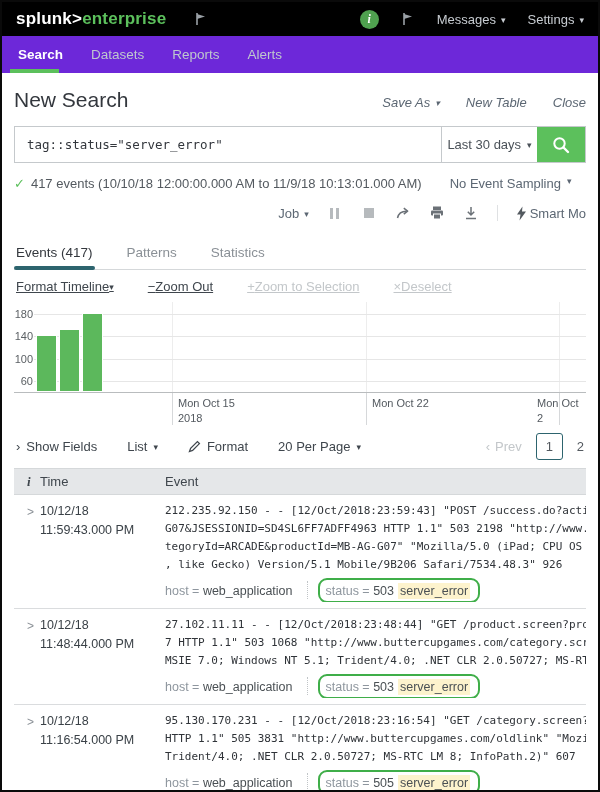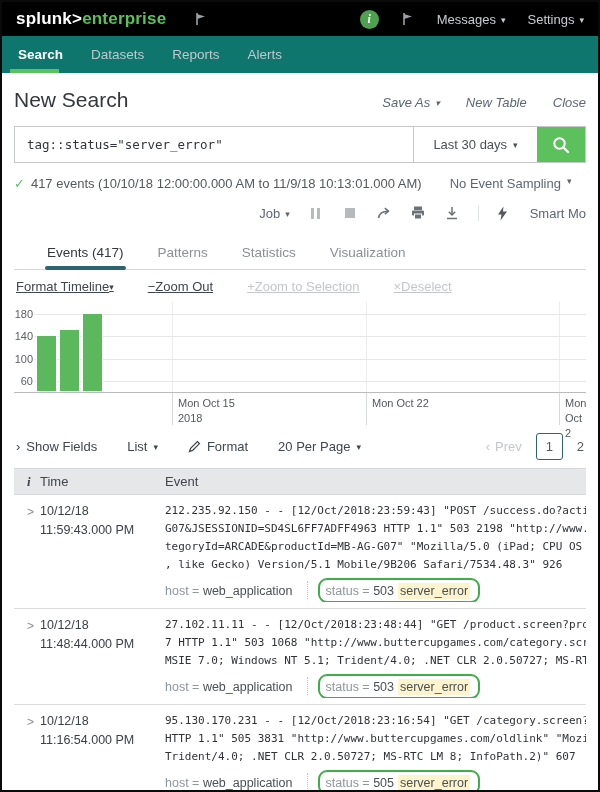--- a/index.html
+++ b/index.html
@@ -11,58 +11,58 @@
   .topbar { height:34px; background:#000; display:flex; align-items:center; padding:0 14px; color:#c7ccd1; font-size:13px; }
   .logo { font-size:17px; font-weight:bold; color:#fff; letter-spacing:.2px; }
   .logo .prod { color:#5cc05c; font-weight:bold; }
   .topbar .pennant { margin-left:28px; }
   .tb-right { margin-left:auto; display:flex; align-items:center; gap:22px; }
   .info-circle { width:19px; height:19px; border-radius:50%; background:#4fa14f; color:#fff; font-size:12px; font-weight:bold; display:flex; align-items:center; justify-content:center; font-family:"Liberation Serif", serif; font-style:italic; }
   .tb-item { display:flex; align-items:center; gap:5px; color:#c7ccd1; cursor:pointer; white-space:nowrap; }
   .caret { font-size:9px; line-height:1; position:relative; top:1px; }
 
   
-  .appnav { height:37px; background:#0f766e; display:flex; align-items:flex-end; padding:0 2px; }
+  .appnav { height:37px; background:#6d28d9; display:flex; align-items:flex-end; padding:0 2px; }
   .nav-item { position:relative; color:#bfc7ce; font-size:13.5px; padding:10px 14px 11px; cursor:pointer; }
   .nav-item.active { color:#fff; font-weight:bold; }
   .nav-item.active::after { content:""; position:absolute; left:6px; right:18px; bottom:0; height:4px; background:#5cc05c; }
 
   .content { padding:0 12px; }
 
   
   .page-head { display:flex; align-items:baseline; margin-top:15px; }
   .page-title { font-size:21px; color:#33373d; font-weight:500; }
   .head-links { margin-left:auto; display:flex; gap:26px; align-items:center; font-size:13px; color:#5c6773;font-style:italic; }
   .head-links .hl { cursor:pointer; display:flex; gap:5px; align-items:center; white-space:nowrap; }
 
   
   .searchbar { display:flex; margin-top:14px; height:37px; border:1px solid #c5c9cc; }
   .search-input { flex:1; border:none; outline:none; padding:0 12px; font-family:"DejaVu Sans Mono", monospace; font-size:12.5px; color:#33373d; }
-  .timerange { width:124px; border-left:1px solid #c5c9cc; display:flex; align-items:center; justify-content:center; gap:6px; font-size:13px; color:#4a5158; cursor:pointer; white-space:nowrap; }
+  .timerange { width:96px; border-left:1px solid #c5c9cc; display:flex; align-items:center; justify-content:center; gap:6px; font-size:13px; color:#4a5158; cursor:pointer; white-space:nowrap; }
   .search-btn { width:48px; background:#5cc05c; border:none; cursor:pointer; display:flex; align-items:center; justify-content:center; }
 
   
   .info-row { display:flex; align-items:center; margin-top:13px; font-size:13px; color:#53595f; }
   .check { color:#5cc05c; margin-right:6px; font-size:13px; }
   .sampling { margin-left:28px; display:flex; gap:6px; align-items:flex-start; color:#5c6773; cursor:pointer; }
 
   
   .job-row { display:flex; align-items:center; justify-content:flex-end; gap:18px; margin-top:10px; height:24px; font-size:13px; color:#5c6773; overflow:hidden; }
   .job-label { display:flex; gap:5px; align-items:center; cursor:pointer; }
   .ico { display:flex; align-items:center; justify-content:center; width:16px; height:16px; cursor:pointer; }
   .pause-bars { display:flex; gap:3px; }
   .pause-bars i { width:3px; height:11px; background:#b6babd; }
   .stop-sq { width:10px; height:10px; background:#b6babd; }
   .vsep { width:1px; height:16px; background:#dfe1e3; }
-  .mode { display:flex; gap:22px; align-items:center; white-space:nowrap; cursor:pointer; }
+  .mode { display:flex; gap:3px; align-items:center; white-space:nowrap; cursor:pointer; }
 
   
   .rtabs { display:flex; gap:34px; margin-top:12px; border-bottom:1px solid #d5d8da; padding:0 2px; }
   .rtab { font-size:13.5px; color:#8a9096; padding:8px 0 9px; position:relative; cursor:pointer; white-space:nowrap; }
-  .rtab.active { color:#33373d;margin-left:31px; }
+  .rtab.active { color:#33373d; }
   .rtab.active::after { content:""; position:absolute; left:-2px; right:-2px; bottom:-1px; height:4px; background:#2d646e; border-radius:2px; }
 
   
   .tl-toolbar { display:flex; gap:34px; align-items:center; padding:9px 2px 8px; font-size:13px; color:#3f464d; }
   .tl-item { display:flex; align-items:center; cursor:pointer; white-space:nowrap;text-decoration:underline; }
   .tl-item.disabled { color:#c3c7ca; cursor:default; }
 
   
   .chart { position:relative; height:90px; }
   .gridline { position:absolute; left:20px; right:0; height:1px; background:#e6e6e6; }
@@ -222,21 +222,20 @@
             <path d="M6.5 0.5 L1 8.5 H4.5 L3.5 14.5 L10 5.5 H6z" fill="#53595f"></path>
           </svg>
         <span>Smart Mo</span>
       </span>
     </div>
 
     <div class="rtabs" id="rtabs">
         <div class="rtab active">Events (417)</div>
         <div class="rtab">Patterns</div>
         <div class="rtab">Statistics</div>
-        <div class="rtab">Visualization</div>
       </div>
 
     <div class="tl-toolbar">
       <span class="tl-item">
           <span>Format Timeline</span>
           <span class="caret">▾</span>
         </span>
       <span class="tl-item">
           <span>−</span>
           <span>Zoom Out</span>
@@ -267,21 +266,21 @@
         <div class="bar" style="left: 45px; width: 21px; top: 27.375px; height: 62.625px; background: rgb(92, 184, 92);"></div>
         <div class="bar" style="left: 68px; width: 21px; top: 11.0625px; height: 78.9375px; background: rgb(92, 184, 92);"></div>
       </div>
     <div class="xaxis" id="xaxis">
         <div class="xtick" style="left: 158px;"></div>
         <div class="xlab" style="left: 164px;">Mon Oct 15
 2018</div>
         <div class="xtick" style="left: 352px;"></div>
         <div class="xlab" style="left: 358px;">Mon Oct 22</div>
         <div class="xtick" style="left: 545px;"></div>
-        <div class="xlab" style="left: 551px;">Mon Oct 2</div>
+        <div class="xlab" style="left: 523px;">Mon Oct 2</div>
       </div>
 
     <div class="list-controls">
       <span class="lc">
           <span>›</span>
           <span>Show Fields</span>
         </span>
       <span class="lc">
           <span>List</span>
           <span class="caret">▾</span>

